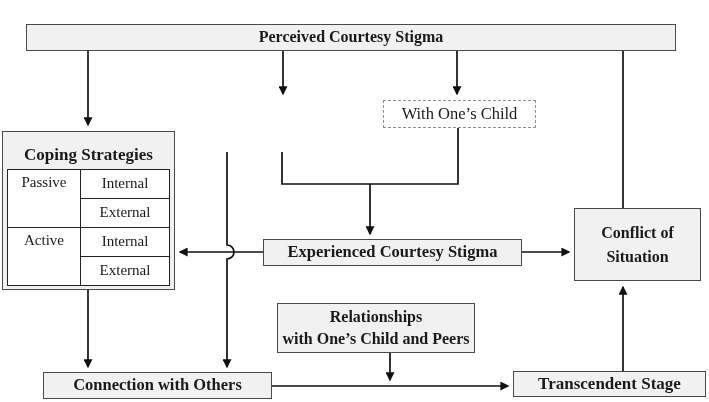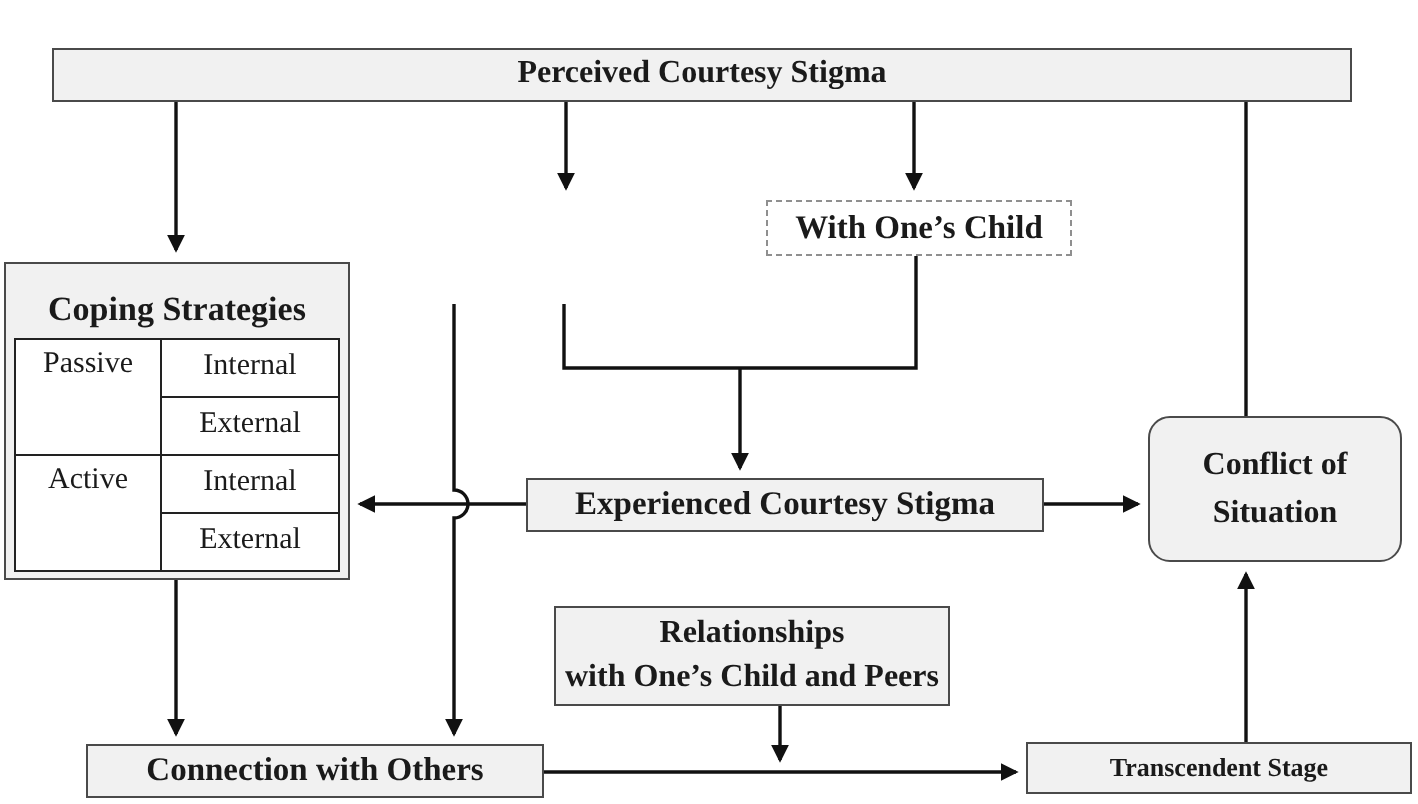--- a/index.html
+++ b/index.html
@@ -19,32 +19,32 @@
   .flow-line{stroke:var(--line-color);stroke-width:1.7;fill:none;}
   .arrow-head{fill:var(--line-color);}
   .node{
     position:absolute;box-sizing:border-box;
     background:var(--box-fill);border:1.6px solid var(--box-border);
     display:flex;flex-direction:column;align-items:center;justify-content:center;
     text-align:center;font-weight:bold;font-size:16px;line-height:1.15;
   }
   .node.dashed{
     background:#ffffff;border:1px dashed var(--dashed-border);
-    font-weight:bold;font-size:16.5px;
+    font-weight:normal;font-size:16.5px;
   }
   .node .ln{white-space:nowrap;}
   #perceived-box{left:26px;top:2px;width:650px;height:27px;font-size:16px;margin-top:22px;}
   #coping-box{left:2px;top:131px;width:173px;height:159px;justify-content:flex-start;padding-top:13px;font-size:17px;}
   #info-box{left:198px;top:100px;width:149px;height:52px;line-height:1.4;}
   #woc-box{left:383px;top:100px;width:153px;height:28px;}
   #exp-box{left:263px;top:239px;width:259px;height:27px;font-size:16.5px;}
-  #conflict-box{left:574px;top:208px;width:127px;height:73px;line-height:1.45;border-radius:11px;}
+  #conflict-box{left:574px;top:208px;width:127px;height:73px;line-height:1.45;}
   #rel-box{left:277px;top:303px;width:198px;height:50px;line-height:1.4;}
   #conn-box{left:43px;top:372px;width:229px;height:27px;font-size:16.5px;}
-  #trans-box{left:513px;top:371px;width:193px;height:26px;font-size:13px;}
+  #trans-box{left:513px;top:371px;width:193px;height:26px;font-size:17px;}
   .coping-table{
     border-collapse:collapse;margin-top:4px;table-layout:fixed;
     font-weight:normal;font-size:15px;
   }
   .coping-table td{
     border:1.5px solid #222222;background:var(--cell-fill);
     text-align:center;vertical-align:middle;padding:0 6px;
     height:28px;white-space:nowrap;
   }
   .coping-table td.group-cell{width:60px;vertical-align:top;padding-top:4px;}

